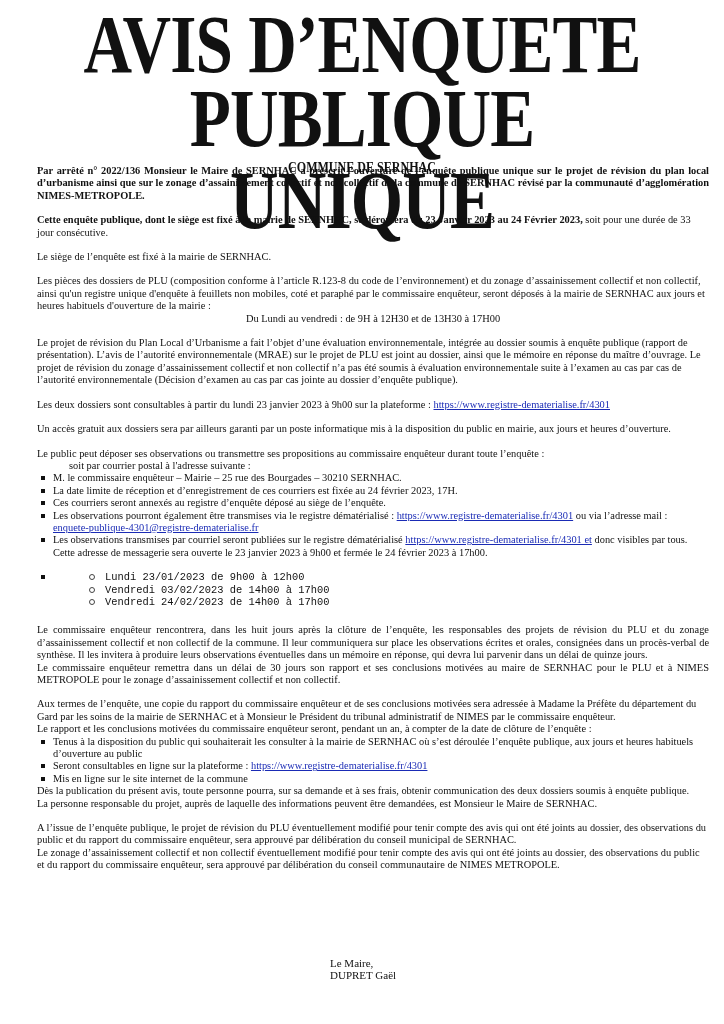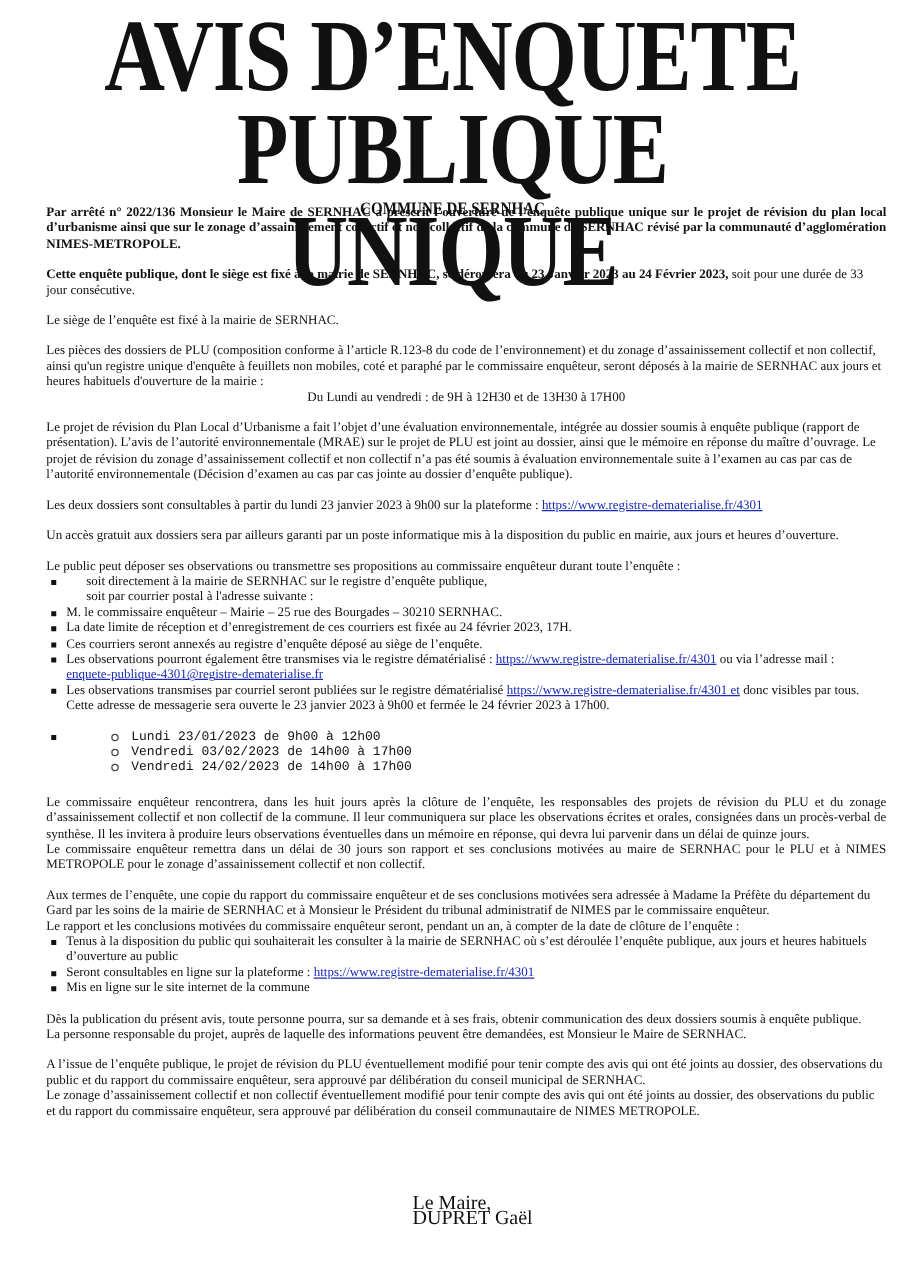--- a/index.html
+++ b/index.html
@@ -34,21 +34,21 @@
   ul.sq > li .bullet {
     position: absolute; left: 4px; top: 4px; width: 4px; height: 4px; background: #111;
   }
   ul.sub { list-style: none; margin: 0; padding: 0 0 0 52px; }
   ul.sub > li { position: relative; padding-left: 16px; font-family: Liberation Mono, monospace; }
   ul.sub > li .circ {
     position: absolute; left: 0; top: 3px; width: 4px; height: 4px; border: 1px solid #444; border-radius: 50%;
   }
   .indent1 { padding-left: 32px !important; }
   .ind-list { padding-left: 44px; }
-  .sign { position: absolute; left: 330px; top: 957px; font-size: 16px; line-height: 12.4px; }
+  .sign { position: absolute; left: 330px; top: 957px; font-size: 11px; line-height: 12.4px; }
 </style>
 </head>
 <body>
 
 <h1 class="title" id="title1">AVIS D’ENQUETE</h1>
 <h1 class="title" id="title2">PUBLIQUE UNIQUE</h1>
 <h2 class="subtitle">COMMUNE DE SERNHAC</h2>
 
 <div class="body">
   <p class="justify bold">Par arrêté n° 2022/136 Monsieur le Maire de SERNHAC a prescrit l’ouverture de l’enquête publique unique sur le projet de révision du plan local d’urbanisme ainsi que sur le zonage d’assainissement collectif et non collectif de la commune de SERNHAC révisé par la communauté d’agglomération NIMES-METROPOLE.</p>
@@ -62,21 +62,20 @@
   <p class="center">Du Lundi au vendredi : de 9H à 12H30 et de 13H30 à 17H00</p>
 
   <p>Le projet de révision du Plan Local d’Urbanisme a fait l’objet d’une évaluation environnementale, intégrée au dossier soumis à enquête publique (rapport de présentation). L’avis de l’autorité environnementale (MRAE) sur le projet de PLU est joint au dossier, ainsi que le mémoire en réponse du maître d’ouvrage. Le projet de révision du zonage d’assainissement collectif et non collectif n’a pas été soumis à évaluation environnementale suite à l’examen au cas par cas de l’autorité environnementale (Décision d’examen au cas par cas jointe au dossier d’enquête publique).</p>
 
   <p><span>Les deux dossiers sont consultables à partir du lundi 23 janvier 2023 à 9h00 sur la plateforme : </span><a href="#">https://www.registre-dematerialise.fr/4301</a></p>
 
   <p>Un accès gratuit aux dossiers sera par ailleurs garanti par un poste informatique mis à la disposition du public en mairie, aux jours et heures d’ouverture.</p>
 
   <p style="margin-bottom:0">Le public peut déposer ses observations ou transmettre ses propositions au commissaire enquêteur durant toute l’enquête :</p>
   <ul class="sq" style="margin-bottom:12px">
-    <li class="indent1"><span class="bullet"></span><span>soit directement à la mairie de SERNHAC sur le registre d’enquête publique,</span></li>
     <li class="indent1" style="list-style:none"><span>soit par courrier postal à l'adresse suivante :</span></li>
     <li><span class="bullet"></span><span>M. le commissaire enquêteur – Mairie – 25 rue des Bourgades – 30210 SERNHAC.</span></li>
     <li><span class="bullet"></span><span>La date limite de réception et d’enregistrement de ces courriers est fixée au 24 février 2023, 17H.</span></li>
     <li><span class="bullet"></span><span>Ces courriers seront annexés au registre d’enquête déposé au siège de l’enquête.</span></li>
     <li><span class="bullet"></span><span>Les observations pourront également être transmises via le registre dématérialisé : </span><a href="#">https://www.registre-dematerialise.fr/4301</a><span> ou via l’adresse mail :</span><br><a href="#">enquete-publique-4301@registre-dematerialise.fr</a></li>
     <li><span class="bullet"></span><span>Les observations transmises par courriel seront publiées sur le registre dématérialisé </span><a href="#">https://www.registre-dematerialise.fr/4301 et</a><span> donc visibles par tous. Cette adresse de messagerie sera ouverte le 23 janvier 2023 à 9h00 et fermée le 24 février 2023 à 17h00.</span></li>
   </ul>
 
   <ul class="sq" style="margin-bottom:0">
     <li><span class="bullet"></span></li>
@@ -85,21 +84,21 @@
     <li><span class="circ"></span><span>Lundi 23/01/2023 de 9h00 à 12h00</span></li>
     <li><span class="circ"></span><span>Vendredi 03/02/2023 de 14h00 à 17h00</span></li>
     <li><span class="circ"></span><span>Vendredi 24/02/2023 de 14h00 à 17h00</span></li>
   </ul>
 
   <div class="justify" style="margin-bottom:12px">
     <div>Le commissaire enquêteur rencontrera, dans les huit jours après la clôture de l’enquête, les responsables des projets de révision du PLU et du zonage d’assainissement collectif et non collectif de la commune. Il leur communiquera sur place les observations écrites et orales, consignées dans un procès-verbal de synthèse. Il les invitera à produire leurs observations éventuelles dans un mémoire en réponse, qui devra lui parvenir dans un délai de quinze jours.</div>
     <div>Le commissaire enquêteur remettra dans un délai de 30 jours son rapport et ses conclusions motivées au maire de SERNHAC pour le PLU et à NIMES METROPOLE pour le zonage d’assainissement collectif et non collectif.</div>
   </div>
 
-  <div style="margin-bottom:12px">
+  <div style="">
     <div>Aux termes de l’enquête, une copie du rapport du commissaire enquêteur et de ses conclusions motivées sera adressée à Madame la Préfète du département du Gard par les soins de la mairie de SERNHAC et à Monsieur le Président du tribunal administratif de NIMES par le commissaire enquêteur.</div>
     <div>Le rapport et les conclusions motivées du commissaire enquêteur seront, pendant un an, à compter de la date de clôture de l’enquête :</div>
     <ul class="sq ind-list">
       <li><span class="bullet"></span><span>Tenus à la disposition du public qui souhaiterait les consulter à la mairie de SERNHAC où s’est déroulée l’enquête publique, aux jours et heures habituels d’ouverture au public</span></li>
       <li><span class="bullet"></span><span>Seront consultables en ligne sur la plateforme : </span><a href="#">https://www.registre-dematerialise.fr/4301</a></li>
       <li><span class="bullet"></span><span>Mis en ligne sur le site internet de la commune</span></li>
     </ul>
   </div>
 
   <div style="margin-bottom:12px">

